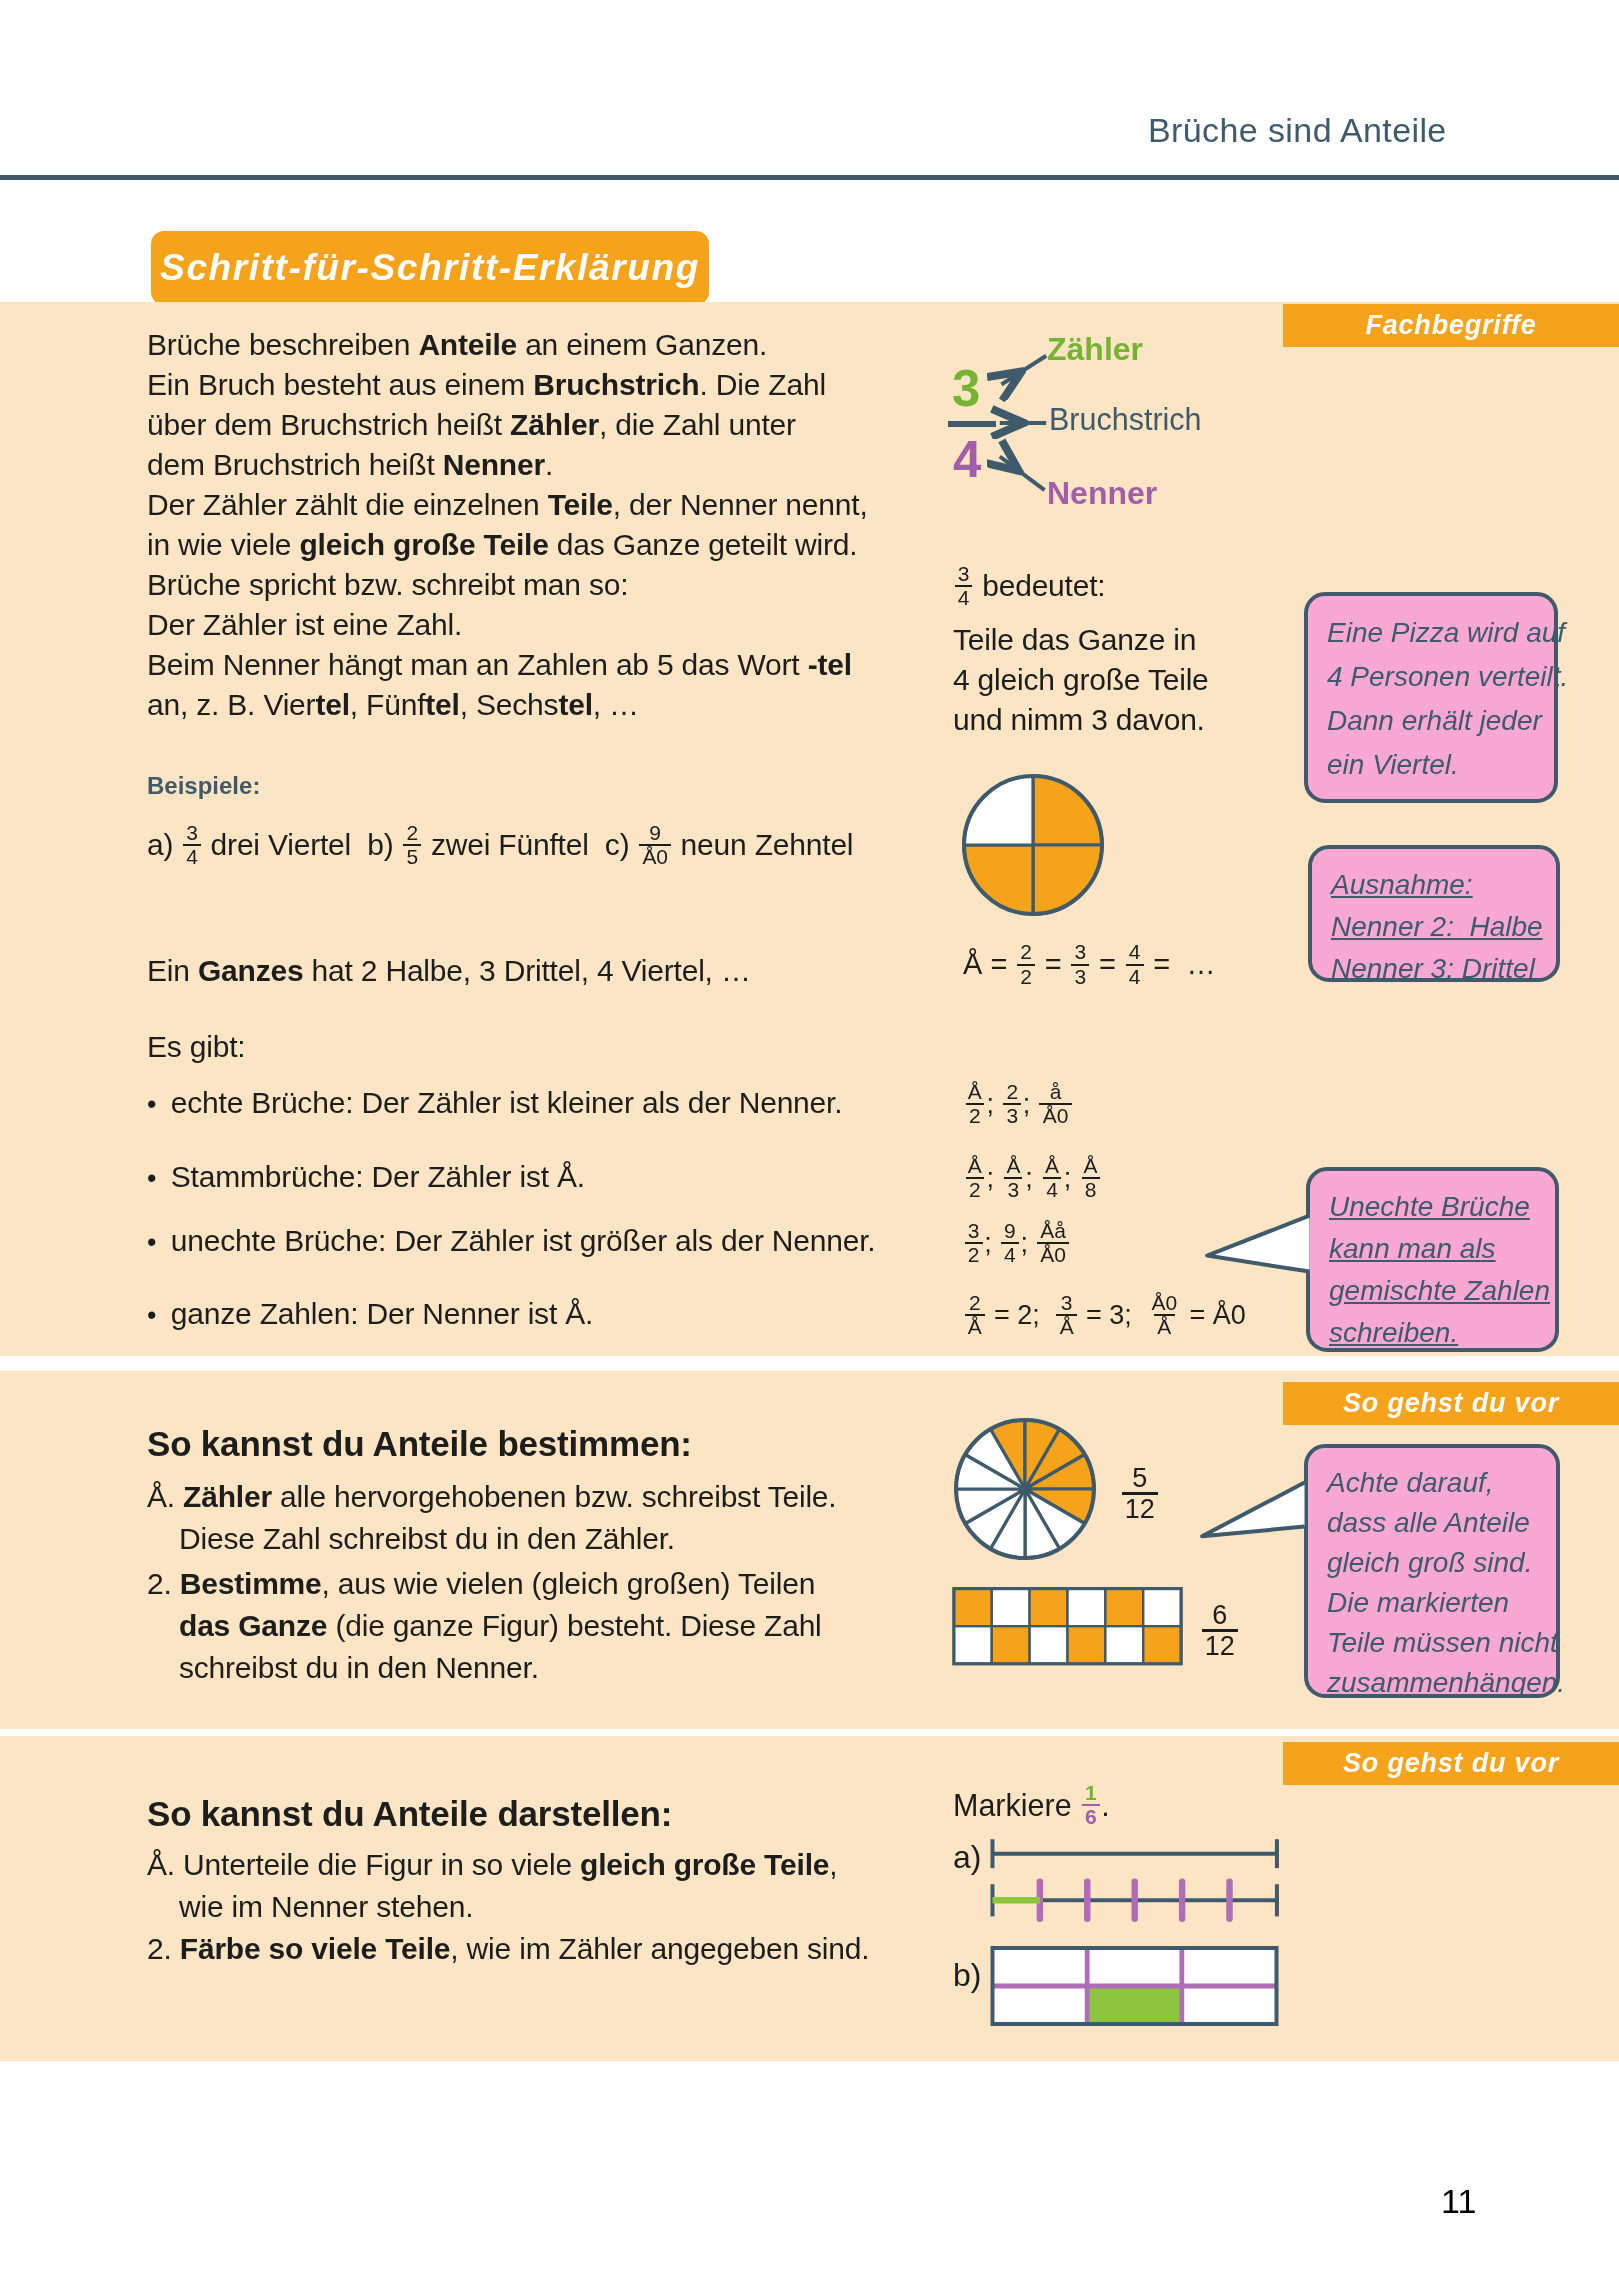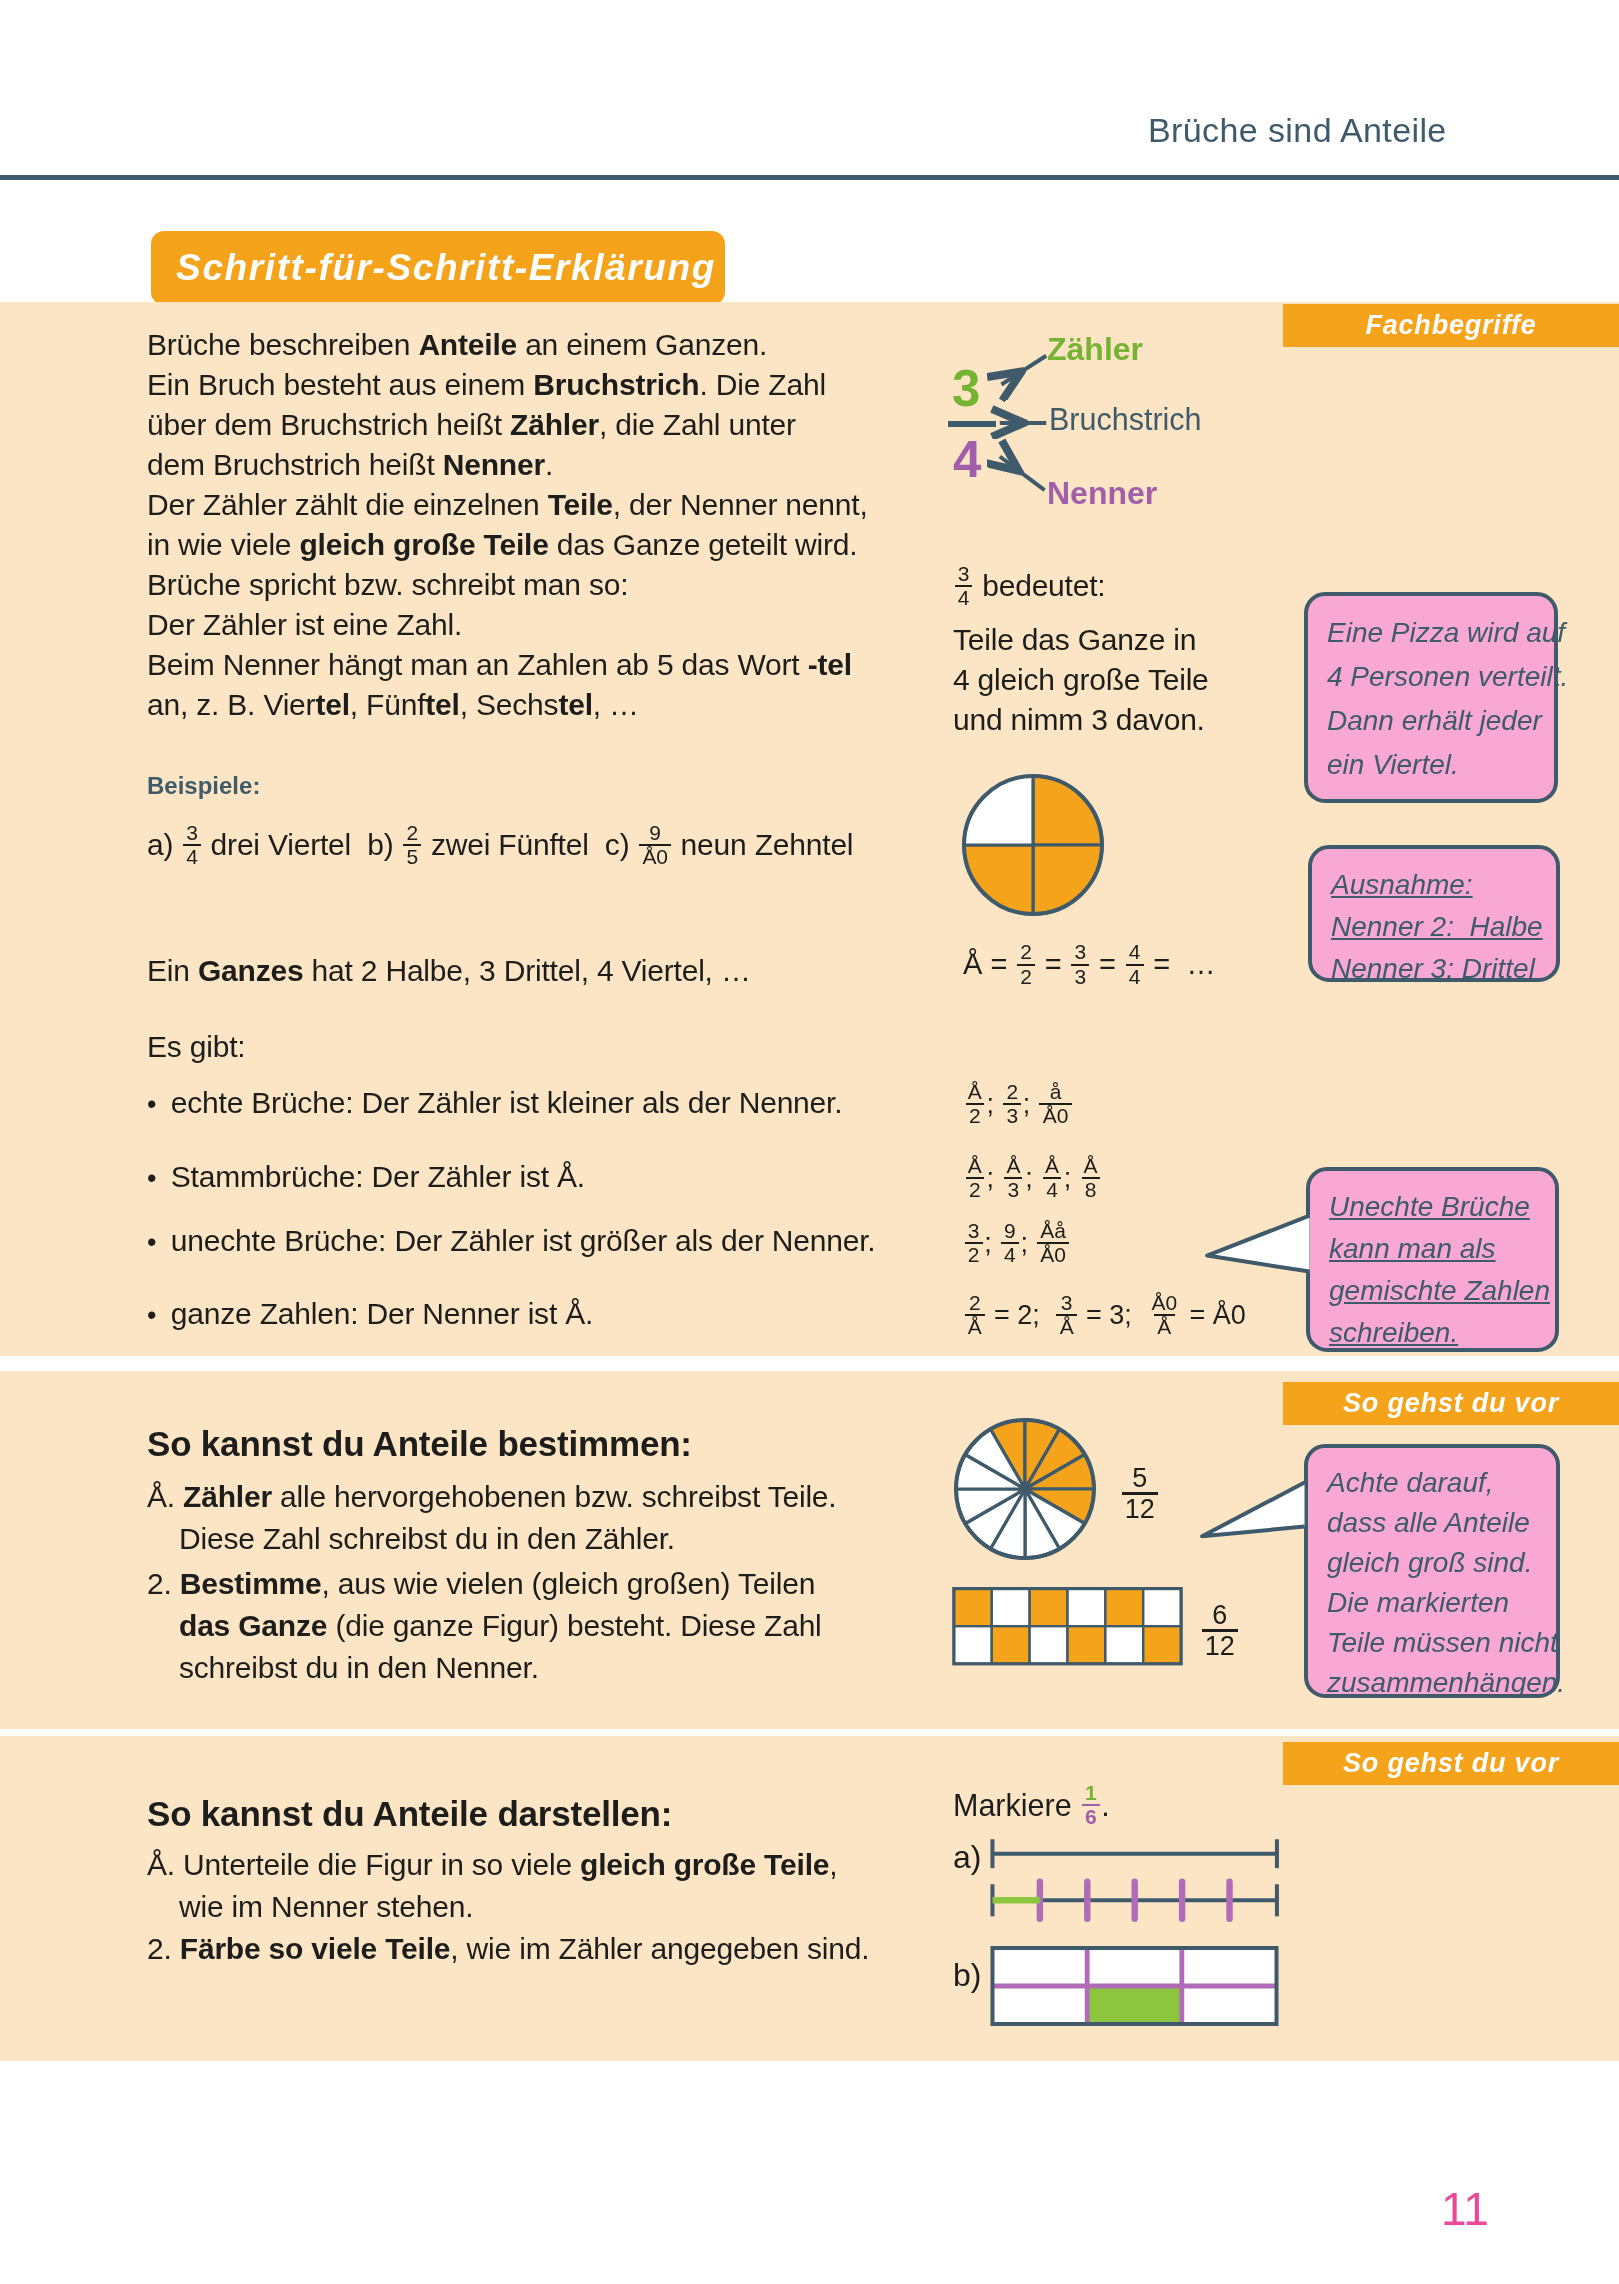--- a/index.html
+++ b/index.html
@@ -6,21 +6,21 @@
   .page{position:relative;width:1619px;height:2284px;background:#ffffff;
         font-family:"Liberation Sans",sans-serif;color:#1d1d1b;overflow:hidden;}
   .abs{position:absolute;}
 
   
   .header-title{font-size:34px;color:#3e5a6b;letter-spacing:0.4px;}
   .header-rule{left:0;top:175px;width:1619px;height:4.8px;background:#3e5a6b;}
 
   
   .badge{left:151px;top:231px;width:558px;height:74px;background:#f6a31c;border-radius:13px;
-         display:flex;align-items:center;justify-content:center;padding-left:16px;}
+         display:flex;align-items:center;justify-content:center;}
   .badge span{color:#ffffff;font-size:37px;font-weight:bold;font-style:italic;letter-spacing:1.6px;}
 
   
   .panel{left:0;width:1619px;background:#fce5c5;}
   .panel1{top:302px;height:1054px;}
   .panel2{top:1371px;height:358px;}
   .panel3{top:1736px;height:325px;}
 
   
   .tag{left:1283px;width:336px;height:43px;background:#f6a31c;display:flex;align-items:center;justify-content:center;}
@@ -49,21 +49,21 @@
   .h2{font-size:35px;font-weight:bold;letter-spacing:-0.2px;}
 
   
   .bubble{background:#f9a8d4;border:4px solid #3e5a6b;border-radius:21px;
           color:#3e5a6b;font-style:italic;font-size:28px;padding:14.5px 19px;box-sizing:border-box;}
   .bubble .bub-line{white-space:pre;}
   .lh55 .bub-line{line-height:44px;} .lh52 .bub-line{line-height:42px;text-decoration:underline;} .lh50 .bub-line{line-height:40px;}
 
   .big-num{font-size:51px;font-weight:bold;line-height:1;}
   .diagram-label{font-size:32px;font-weight:bold;line-height:1;}
-  .pagenum{font-size:46px;color:#ec4899;}
+  .pagenum{font-size:34px;color:#000000;}
   .small-frac-label .fn,.small-frac-label .fd{font-size:27px;}
   .small-frac-label .fd{border-top-width:3.2px;}
 </style>
 </head>
 <body>
 
 <div class="page">
 
   <div class="abs header-title" style="left:1148px;top:111px;">Brüche sind Anteile</div>
   <div class="abs header-rule"></div>

